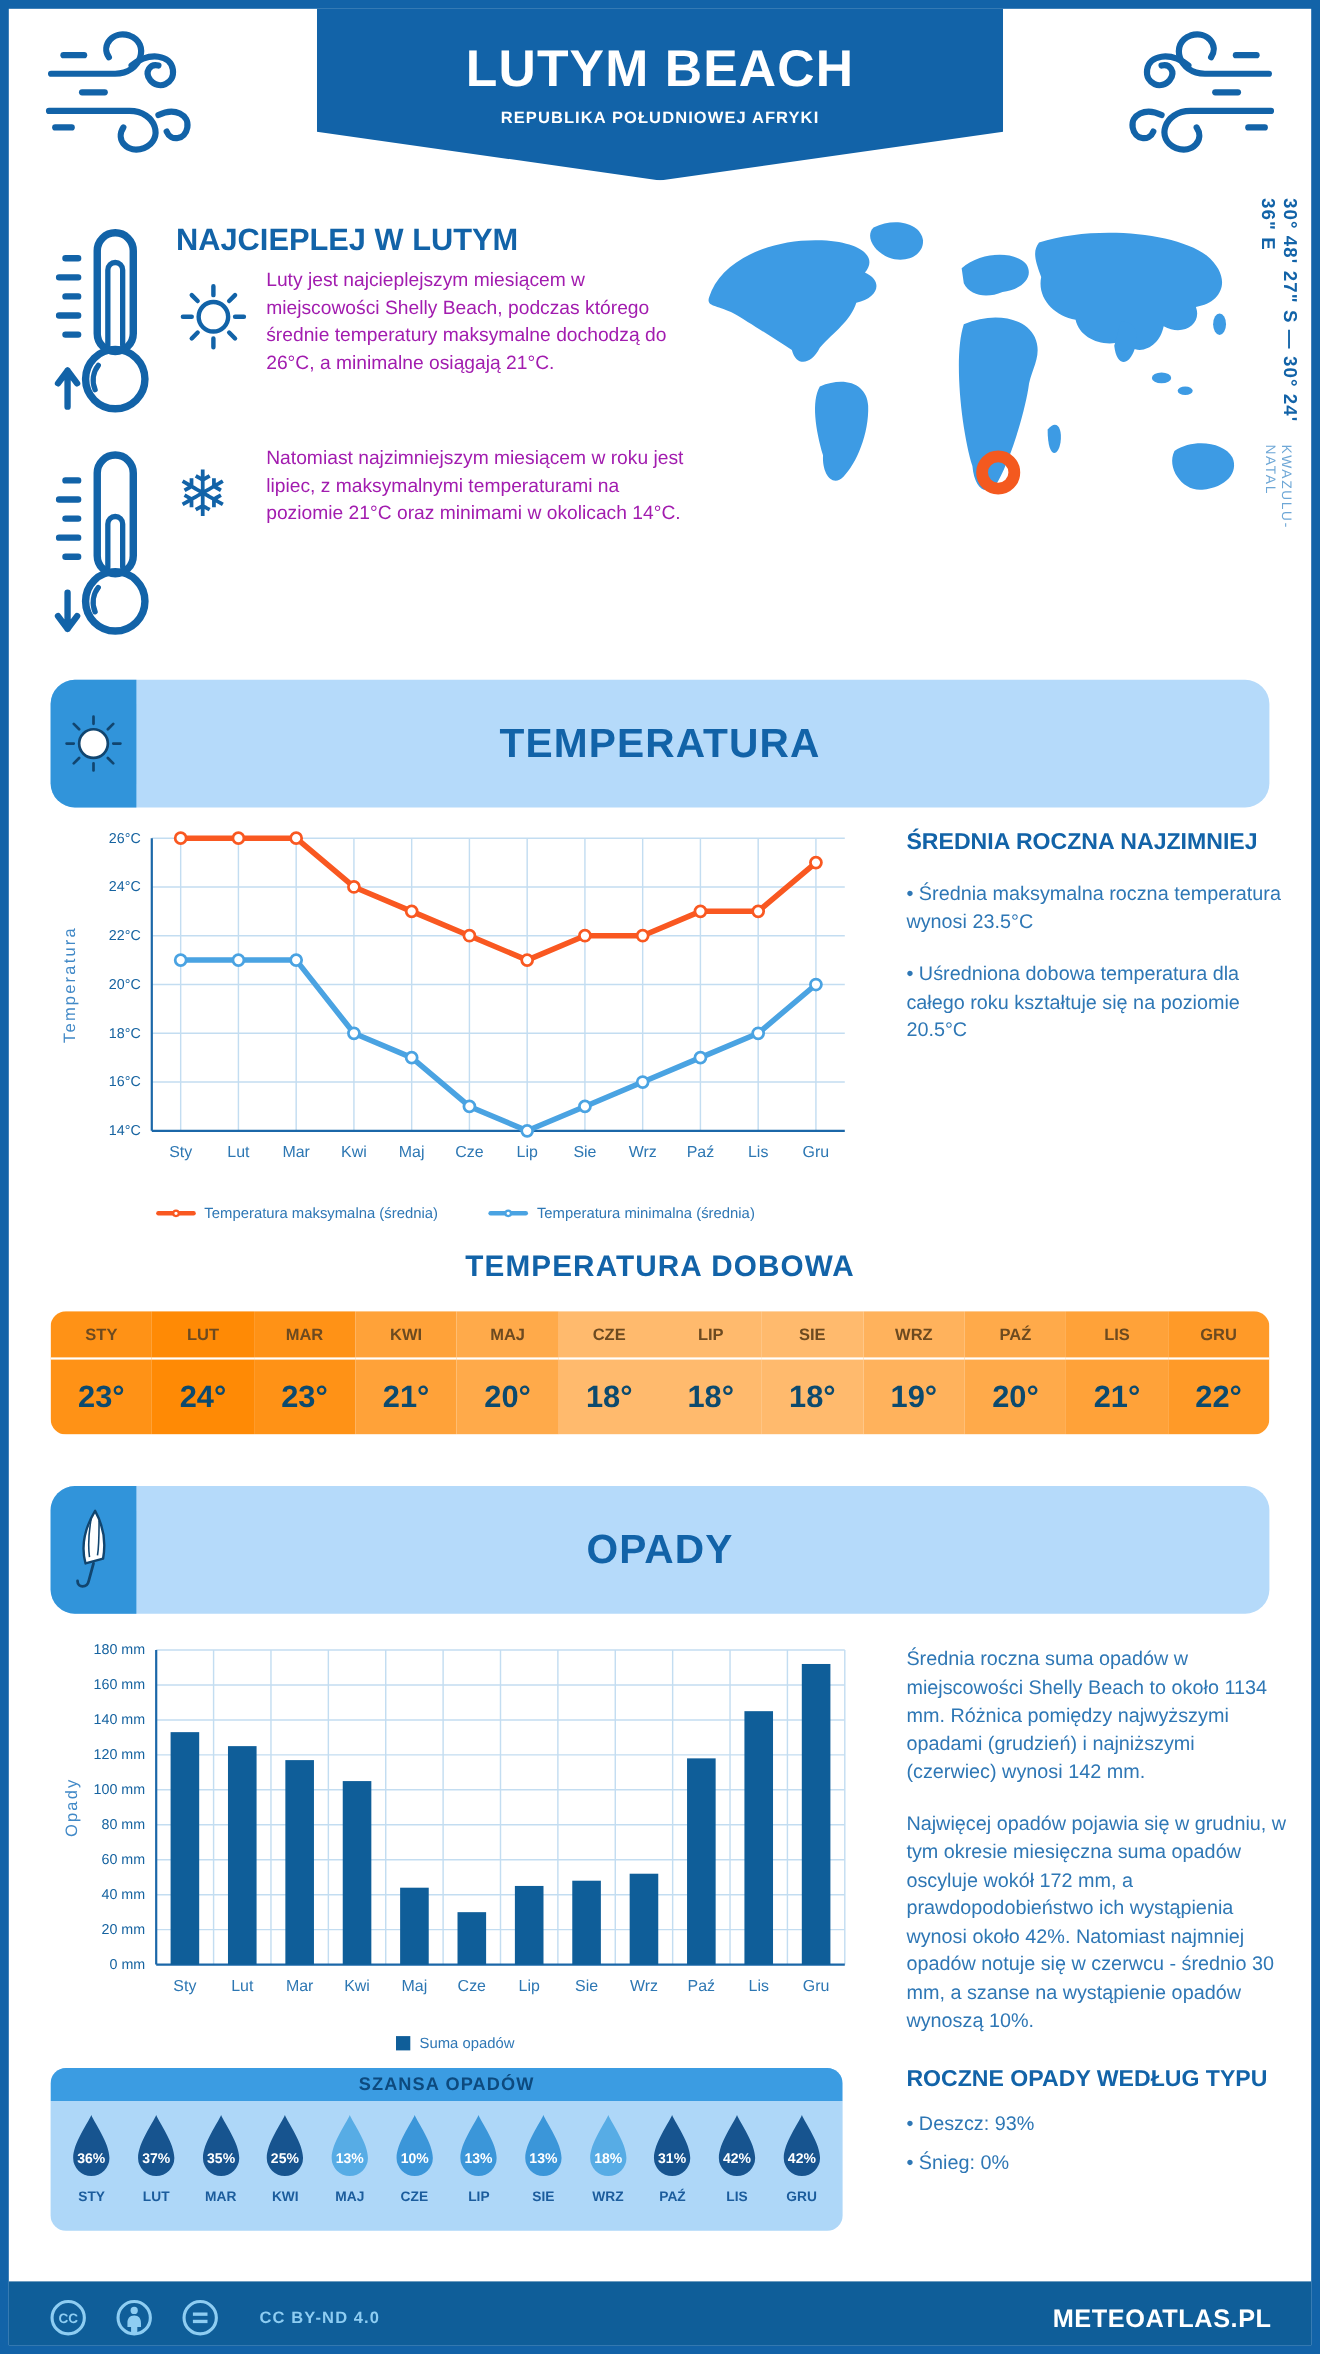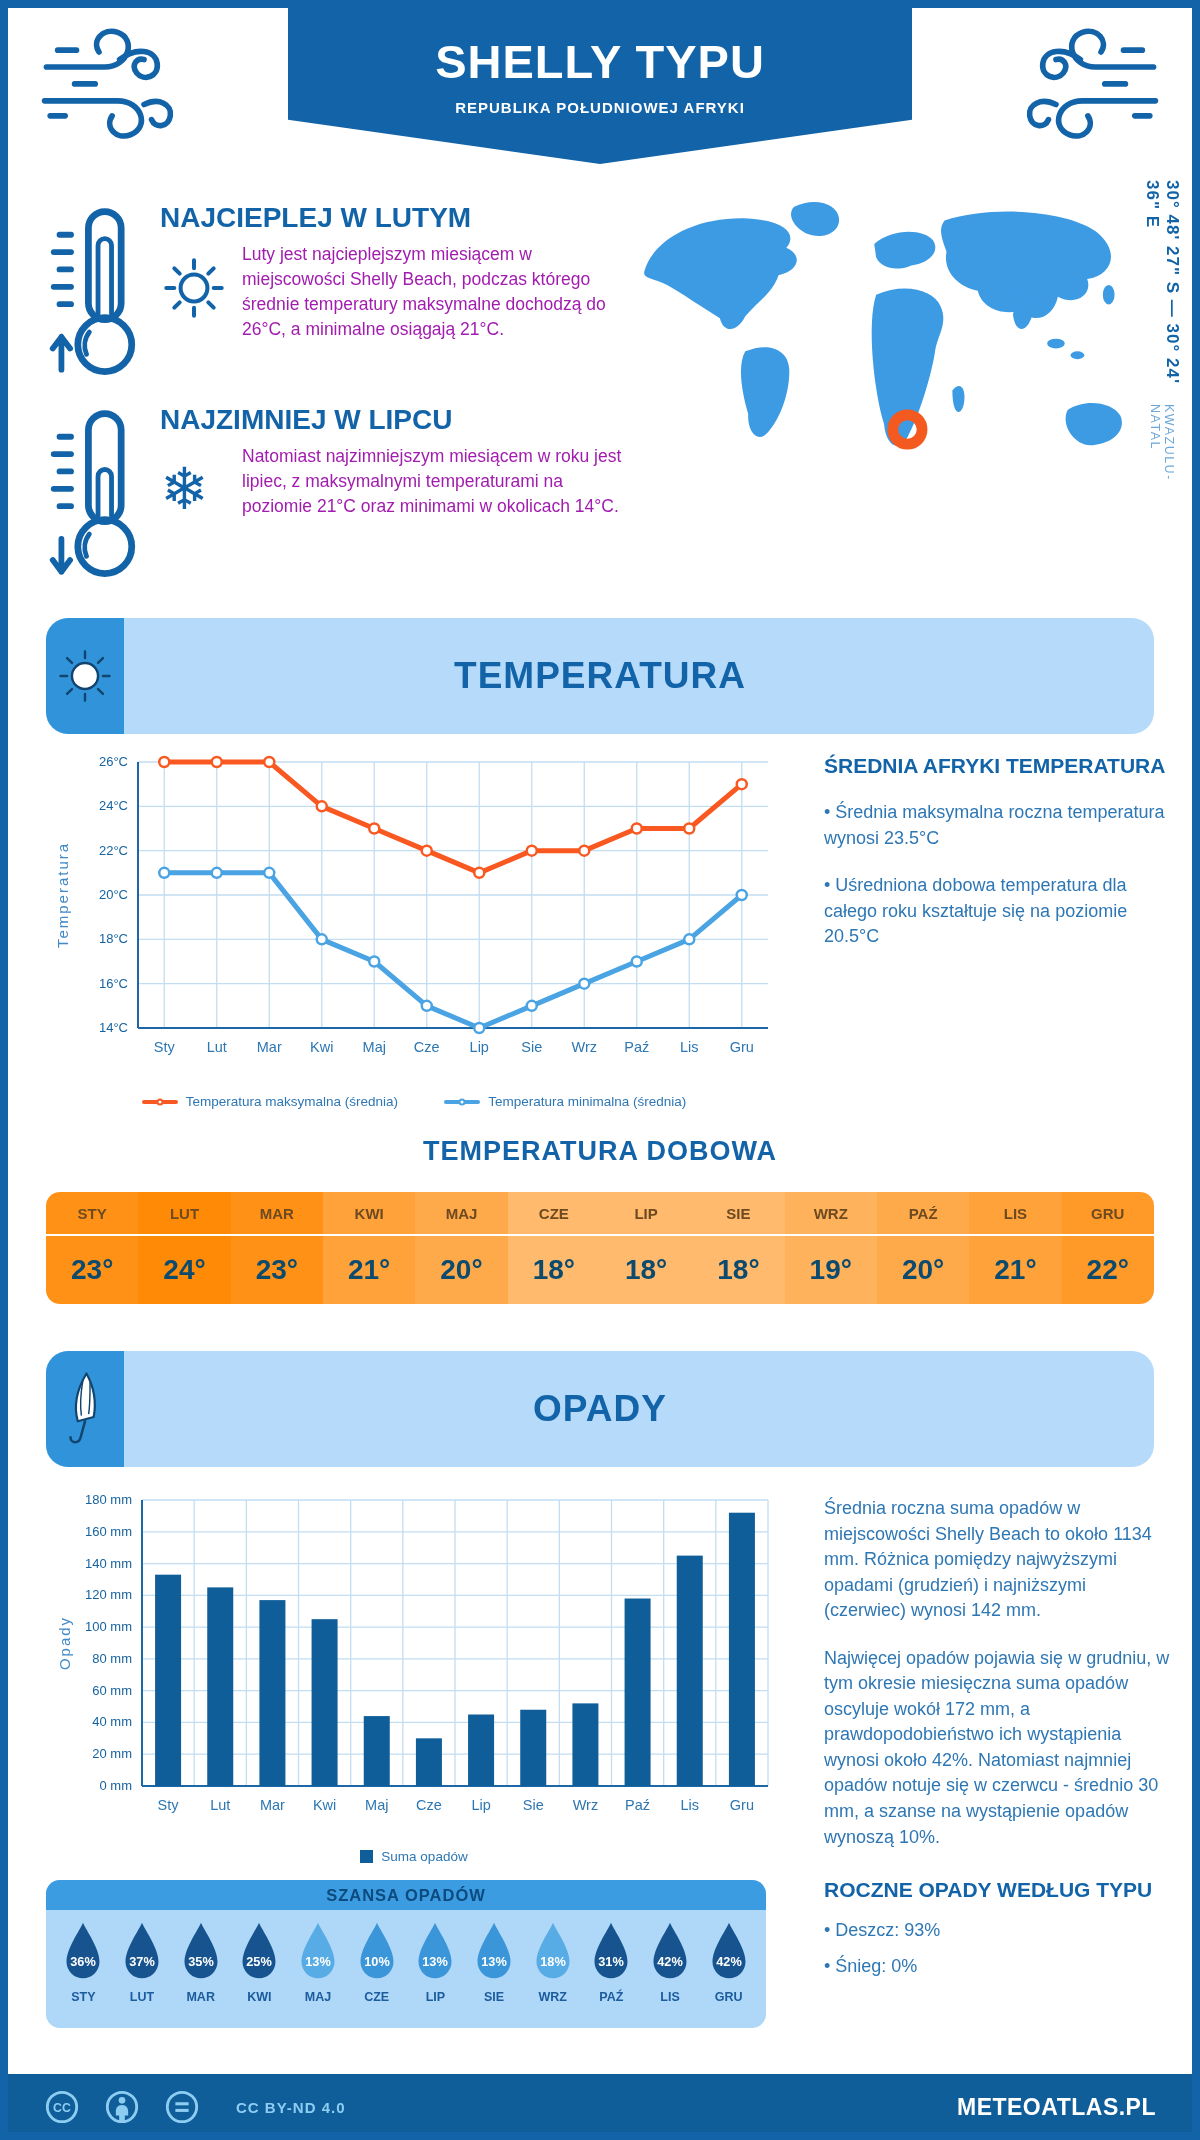--- a/index.html
+++ b/index.html
@@ -113,21 +113,21 @@
     <path d="M20,30 h20"></path>
     <path d="M8,48 H70 C96,48 104,18 84,11 C68,6 56,20 64,32"></path>
     <path d="M86,40 C104,26 124,30 126,44 C128,58 112,64 104,54 C98,46 104,38 112,40"></path>
     <path d="M38,66 h22"></path>
     <path d="M6,84 H84 C110,84 118,112 98,120 C82,126 70,112 78,100"></path>
     <path d="M12,100 h16"></path>
     <path d="M112,88 C128,80 142,88 140,100 C138,112 124,114 120,104"></path>
   </svg>
 
   <header class="banner">
-    <h1>SHELLY TYPU</h1>
+    <h1>LUTYM BEACH</h1>
     <div class="subtitle">REPUBLIKA POŁUDNIOWEJ AFRYKI</div>
   </header>
 
   <section class="highlight hl-warm">
     <svg class="thermo" viewBox="0 0 110 185" fill="none" stroke="#1263a8" stroke-linecap="round">
       <path d="M14,34 h12 M8,52 h18 M14,70 h12 M8,88 h18 M14,106 h12" stroke-width="6"></path>
       <rect x="44" y="10" width="34" height="112" rx="17" stroke-width="7"></rect>
       <path d="M54,116 V45 a7,7 0 0 1 14,0 V116" stroke-width="5"></path>
       <circle cx="61" cy="148" r="28" stroke-width="7"></circle>
       <path d="M42,158 A23,23 0 0 1 45,135" stroke-width="5"></path>
@@ -150,21 +150,20 @@
   <section class="highlight hl-cold">
     <svg class="thermo" viewBox="0 0 110 185" fill="none" stroke="#1263a8" stroke-linecap="round">
       <path d="M14,34 h12 M8,52 h18 M14,70 h12 M8,88 h18 M14,106 h12" stroke-width="6"></path>
       <rect x="44" y="10" width="34" height="112" rx="17" stroke-width="7"></rect>
       <path d="M54,116 V75 a7,7 0 0 1 14,0 V116" stroke-width="5"></path>
       <circle cx="61" cy="148" r="28" stroke-width="7"></circle>
       <path d="M42,158 A23,23 0 0 1 45,135" stroke-width="5"></path>
       <path d="M16,140 V174 M16,174 l-9,-12 M16,174 l9,-12" stroke-width="6"></path>
     </svg>
     <div class="hl-content">
-      <h2>NAJZIMNIEJ W LIPCU</h2>
       <div class="hl-row">
         <div class="hl-iconbox">
           <span class="snowflake">❄</span>
         </div>
         <p>Natomiast najzimniejszym miesiącem w roku jest lipiec, z maksymalnymi temperaturami na poziomie 21°C oraz minimami w okolicach 14°C.</p>
       </div>
     </div>
   </section>
 
   <svg class="map-svg" viewBox="0 0 520 300">
@@ -278,21 +277,21 @@
         </span>
         <span class="lg-item">
           <span class="lg-line" style="background:#4aa3e2">
               <span class="lg-dot" style="border-color:#4aa3e2"></span>
             </span>
           <span>Temperatura minimalna (średnia)</span>
         </span>
       </div>
     </div>
     <aside class="side-text">
-      <h3>ŚREDNIA AFRYKI TEMPERATURA</h3>
+      <h3>ŚREDNIA ROCZNA NAJZIMNIEJ</h3>
       <p>• Średnia maksymalna roczna temperatura wynosi 23.5°C</p>
       <p>• Uśredniona dobowa temperatura dla całego roku kształtuje się na poziomie 20.5°C</p>
     </aside>
   </div>
 
   <h3 class="table-title">TEMPERATURA DOBOWA</h3>
   <div class="temp-table" id="temp-table">
       <div class="tcell" style="background: rgb(255, 146, 22);">
         <div class="tm">STY</div>
         <div class="tv">23°</div>

